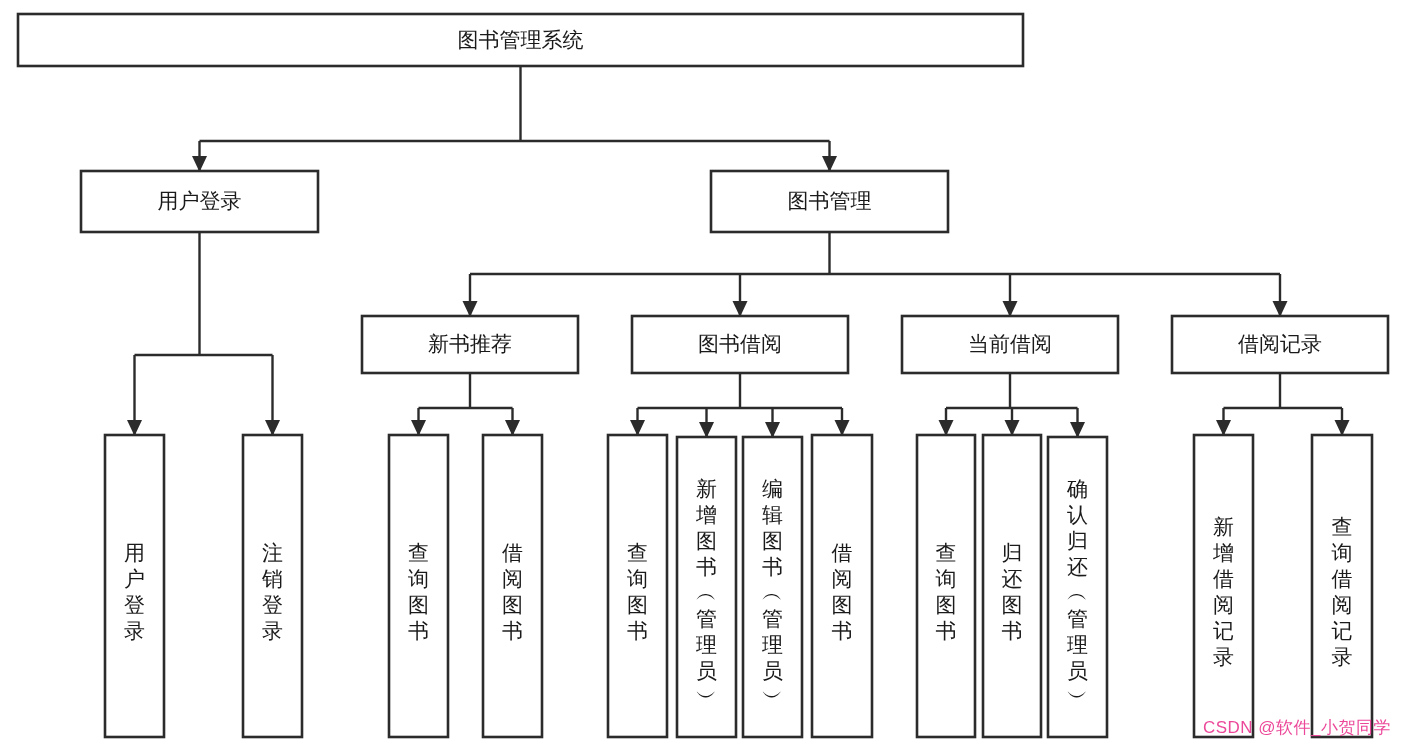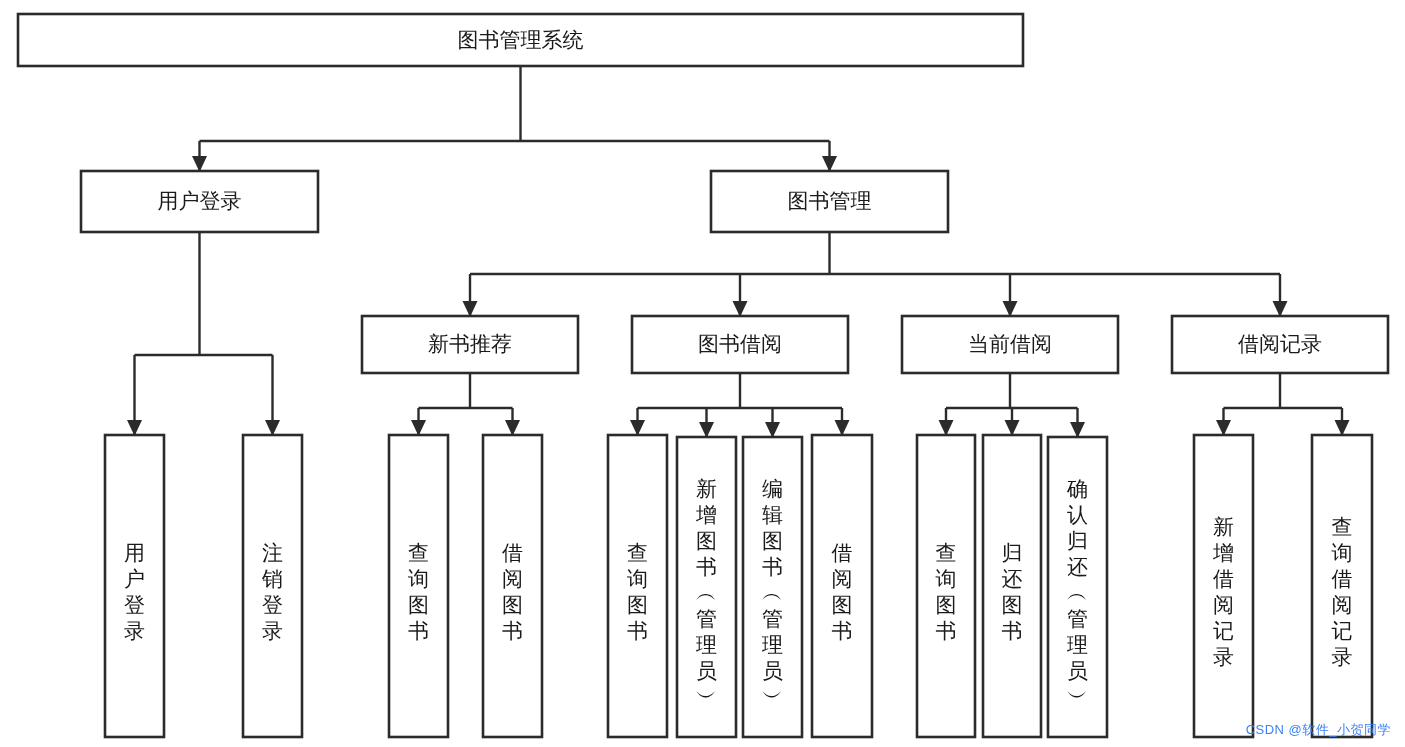--- a/index.html
+++ b/index.html
@@ -51,22 +51,22 @@
     font-size: 21px;
   }
   .label-v {
     font-size: 21px;
   }
   .watermark {
     position: absolute;
     right: 14px;
     bottom: 8px;
     font-family: "Liberation Sans", sans-serif;
-    font-size: 13px;
-    color: #3b82f6;
+    font-size: 17px;
+    color: #ec4899;
     white-space: nowrap;
     letter-spacing: 0.5px;
   }
 </style>
 </head>
 <body>
 
 <div id="diagram-root">
   <svg class="flow" viewBox="0 0 1405 747" xmlns="http://www.w3.org/2000/svg">
     <g id="connectors">

